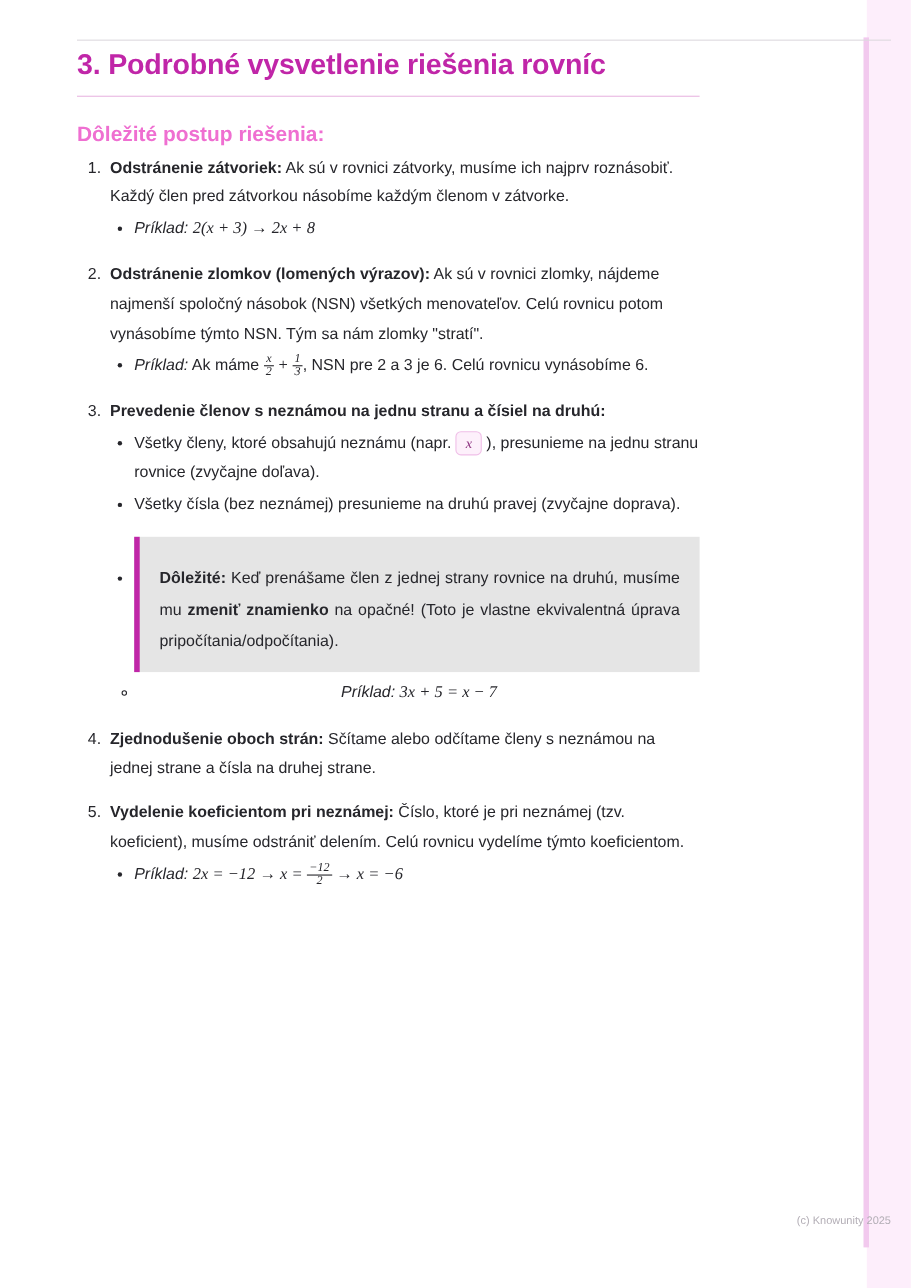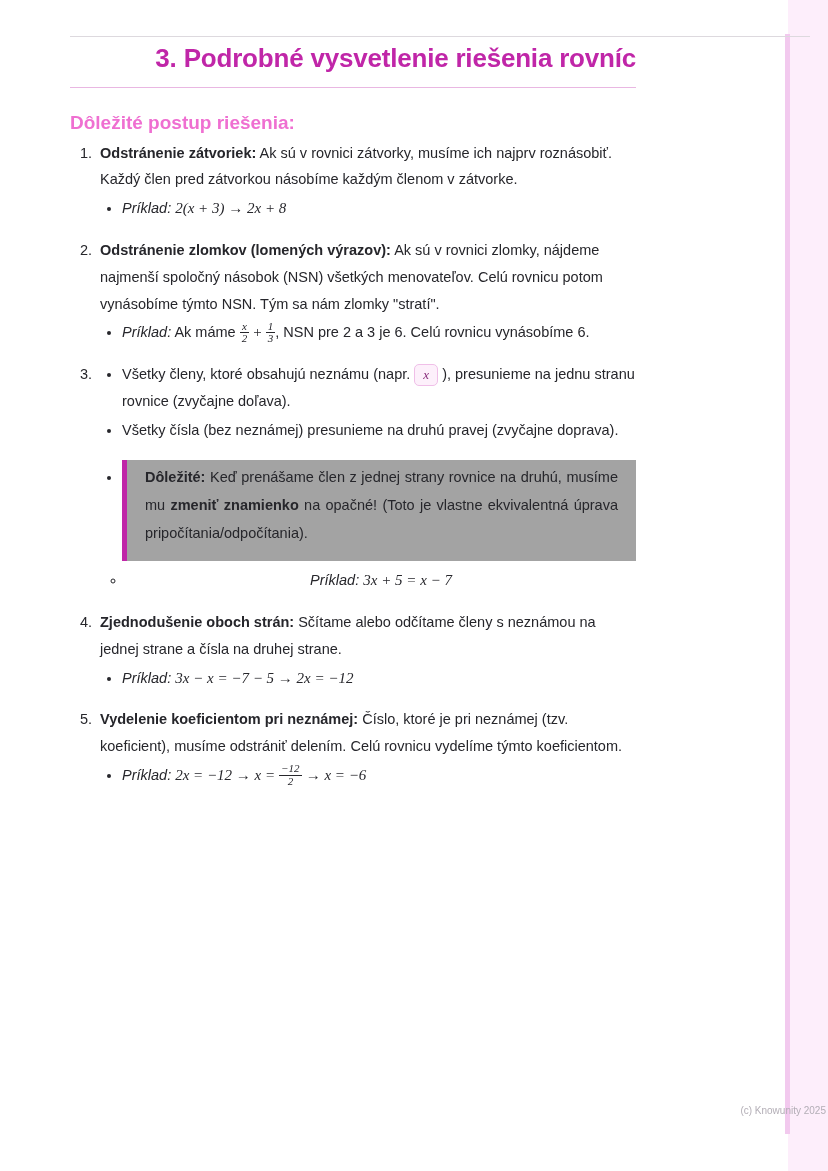--- a/index.html
+++ b/index.html
@@ -51,21 +51,20 @@
     background: #ddd9de;
   }
   h1.title {
     font-size: 26px;
     line-height: 1.25;
     font-weight: bold;
     color: #c026a8;
     margin: 0;
     padding-top: 42px;
     letter-spacing: -0.2px;
-    text-align: right;
   }
   .title-rule {
     margin-top: 12px;
     width: 566px;
     height: 1px;
     background: #e9b7e2;
   }
   p.intro {
     font-size: 14.5px;
     line-height: 1.95;
@@ -139,38 +138,38 @@
     vertical-align: -0.45em;
     text-align: center;
     font-family: "Liberation Serif", serif;
     font-size: 11px;
     line-height: 1.05;
     font-style: italic;
   }
   .frac .num { display: block; border-bottom: 1px solid #26262b; padding: 0 2px; }
   .frac .den { display: block; padding: 0 2px; }
   .callout {
-    background: #a3a3a3;
+    background: #e5e5e5;
     border-left: 5px solid #c026a8;
-    padding: 3px 18px 14px 18px;
+    padding: 24px 18px 14px 18px;
     margin: 8px 0 6px 0;
     font-size: 14.5px;
     line-height: 1.95;
     text-align: justify;
     color: #26262b;
   }
   .bullet-callout {
     list-style: disc;
     padding-left: 22px;
     margin: 16px 0 4px 0;
   }
   .bullet-callout > li::marker { color: #26262b; }
   .footer {
     position: absolute;
-    left: 16px;
+    left: 0;
     top: 1105px;
     width: 740px;
     text-align: right;
     font-size: 10px;
     color: #b3aeb6;
   }
 </style>
 </head>
 <body>
 
@@ -216,20 +215,21 @@
             <span class="mathn">+</span>
             <span class="frac">
               <span class="num">1</span>
               <span class="den">3</span>
             </span><span>, NSN pre 2 a 3 je 6. Celú rovnicu vynásobíme 6.</span>
           </li>
         </ul>
       </li>
 
       <li>
+        <strong>Prevedenie členov s neznámou na jednu stranu a čísiel na druhú:</strong>
         <ul class="sub">
           <li>
             <span>Všetky členy, ktoré obsahujú neznámu (napr.</span>
             <span class="var-chip">x</span>
             <span>), presunieme na jednu stranu rovnice (zvyčajne doľava).</span>
           </li>
           <li>
             <span>Všetky čísla (bez neznámej) presunieme na druhú pravej (zvyčajne doprava).</span>
           </li>
         </ul>
@@ -249,26 +249,20 @@
           <li>
             <span class="it">Príklad:</span>
             <span class="math">3x + 5 = x − 7</span>
           </li>
         </ul>
       </li>
 
       <li>
         <strong>Zjednodušenie oboch strán:</strong>
         <span>Sčítame alebo odčítame členy s neznámou na jednej strane a čísla na druhej strane.</span>
-        <ul class="sub">
-          <li>
-            <span class="it">Príklad:</span>
-            <span class="math">3x − x = −7 − 5 → 2x = −12</span>
-          </li>
-        </ul>
       </li>
 
       <li>
         <strong>Vydelenie koeficientom pri neznámej:</strong>
         <span>Číslo, ktoré je pri neznámej (tzv. koeficient), musíme odstrániť delením. Celú rovnicu vydelíme týmto koeficientom.</span>
         <ul class="sub">
           <li>
             <span class="it">Príklad:</span>
             <span class="math">2x = −12 → x =</span>
             <span class="frac">

